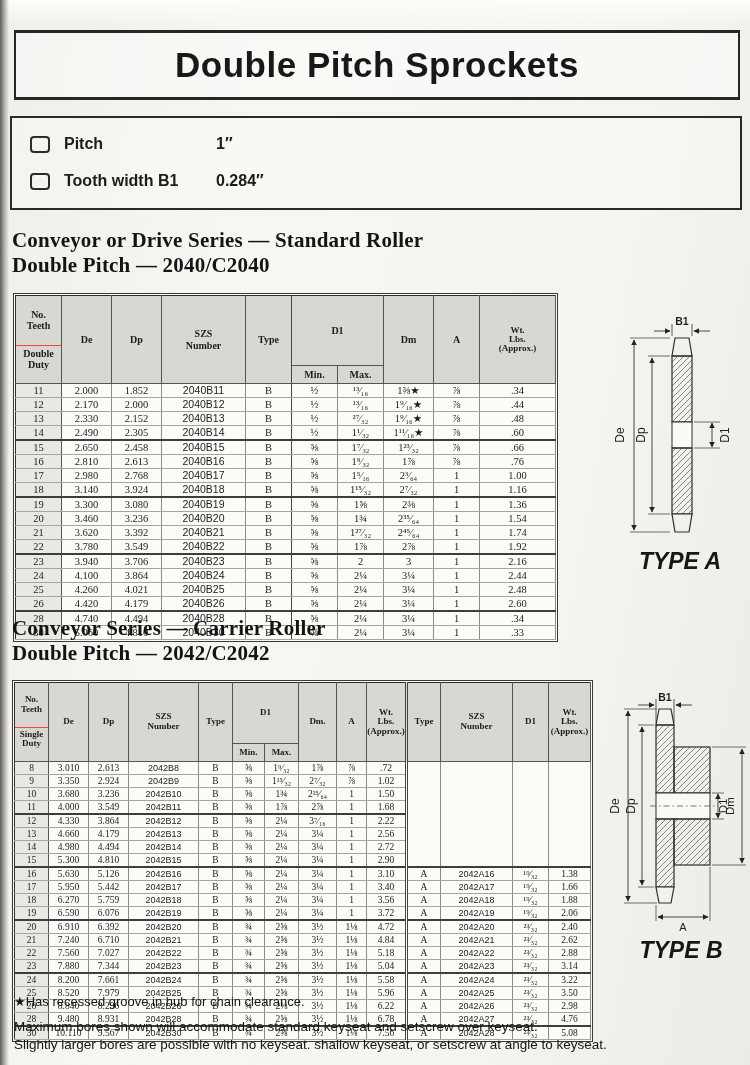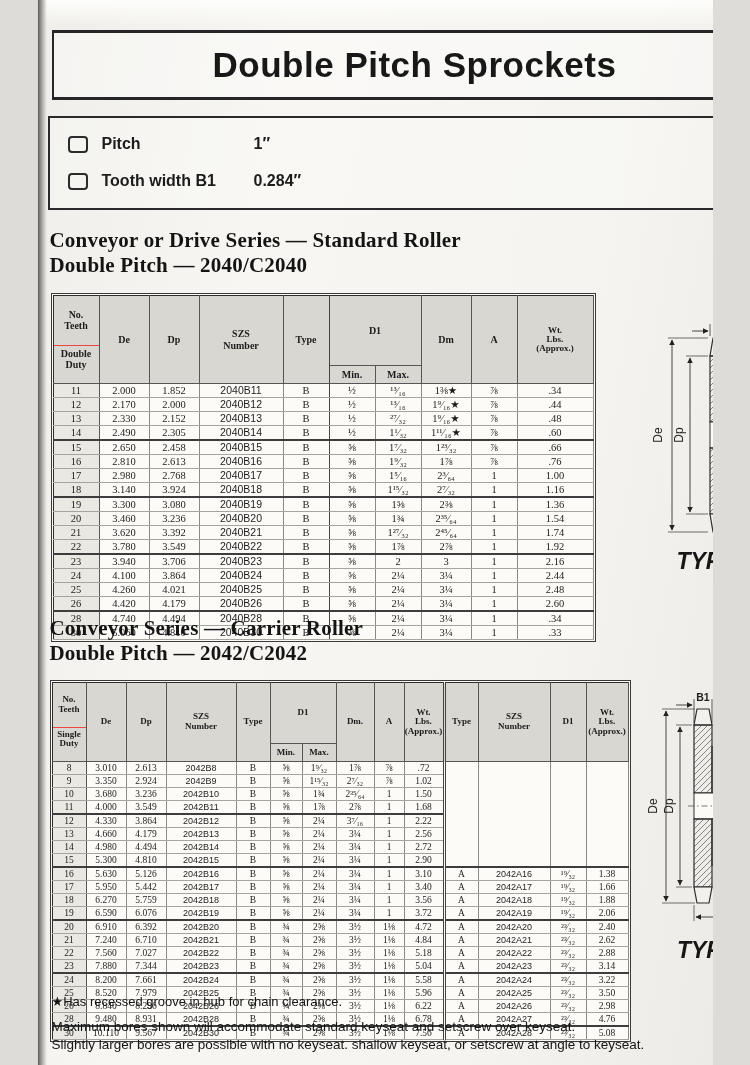--- a/index.html
+++ b/index.html
@@ -1,16 +1,16 @@
 <!DOCTYPE html>
 <html><head>
 <meta charset="utf-8">
 <style>
   html,body{margin:0;padding:0;background:#dddcd8;}
-  .page{position:relative;width:675px;height:1065px;margin:0 auto;overflow:hidden;
+  .page{position:relative;width:750px;height:1065px;margin:0 auto;overflow:hidden;
         background:linear-gradient(100deg,#efeeea 0%,#f7f6f2 30%,#f5f4f0 70%,#eceBe7 100%);
         font-family:"Liberation Sans",sans-serif;color:#1c1c1c;}
   .scan-edge{position:absolute;left:0;top:0;bottom:0;width:9px;
         background:linear-gradient(90deg,#5e5e5e,#b9b8b4 55%,rgba(233,232,228,0));}
   .scan-top{position:absolute;left:0;top:0;right:0;height:26px;background:linear-gradient(180deg,#fdfdfb,rgba(250,250,248,0));}
 
   .title-box{position:absolute;left:14px;top:30px;width:722px;height:64px;
         border:2px solid #262626;border-top-width:3px;border-bottom-width:3px;
         display:flex;align-items:center;justify-content:center;background:rgba(255,255,255,.35);}
   .title{font-size:35px;font-weight:bold;letter-spacing:.5px;color:#181818;}

